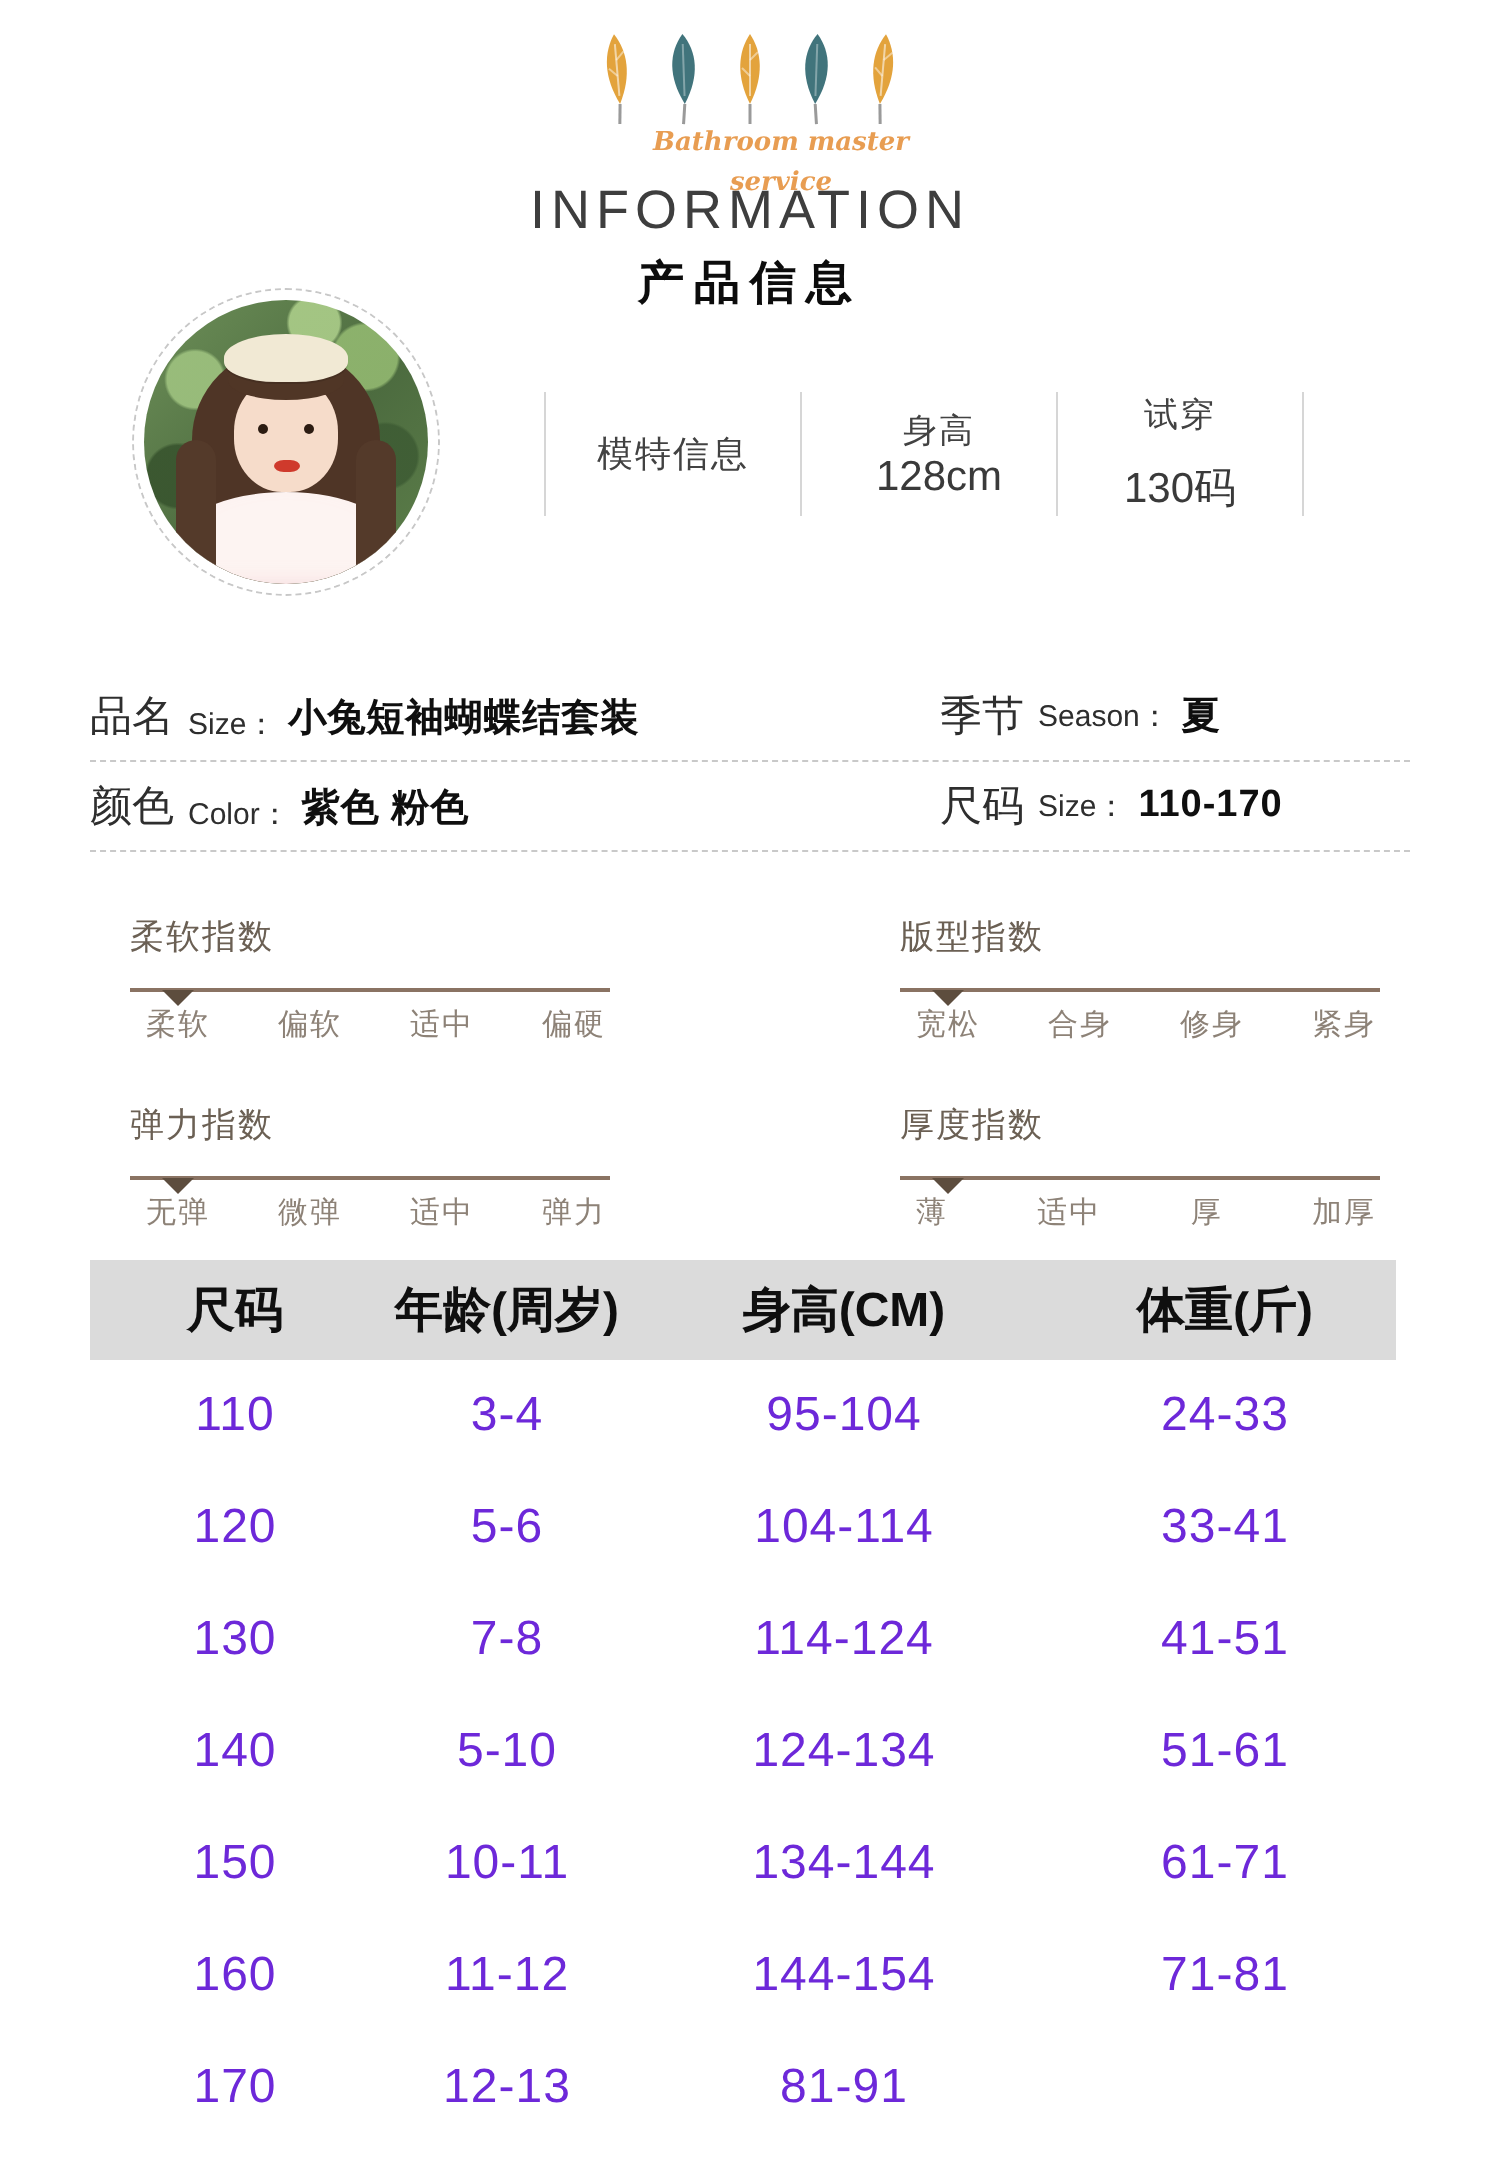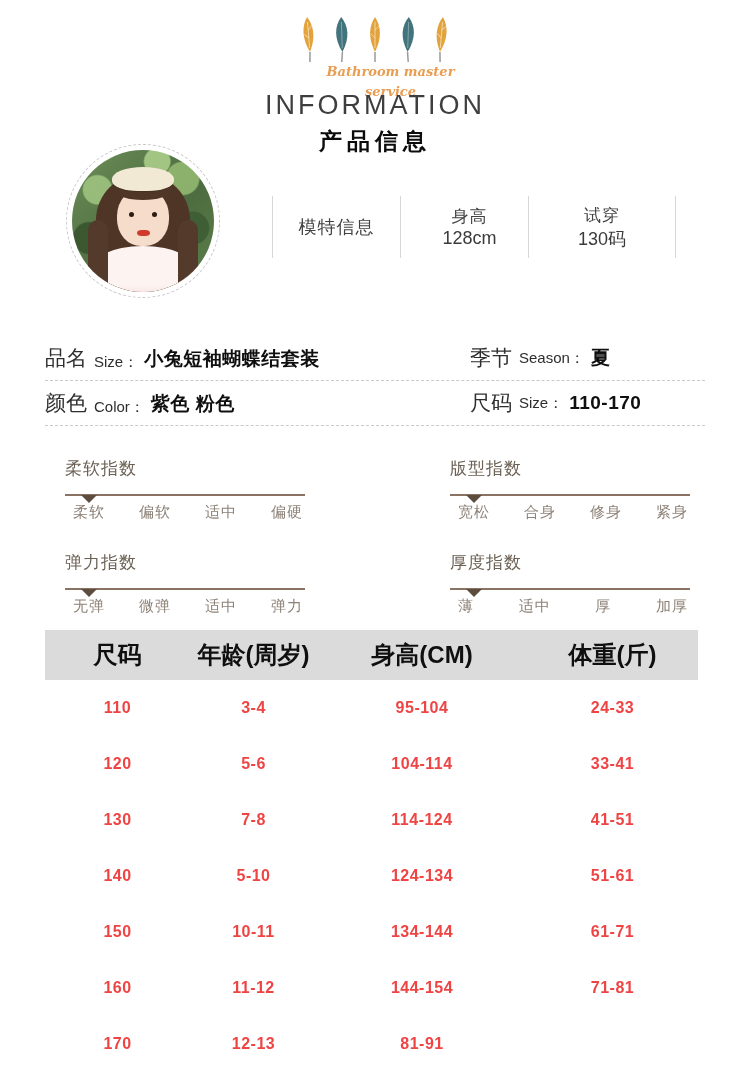--- a/index.html
+++ b/index.html
@@ -40,24 +40,24 @@
   .headband{left:50%;top:17px;width:62px;height:24px;margin-left:-31px;background:#f1e9d4;border-radius:50% 50% 42% 42%;box-shadow:0 1px 0 rgba(0,0,0,.12);}
   .eye-l{left:50%;top:62px;width:5px;height:5px;margin-left:-14px;background:#2c1c12;border-radius:50%;}
   .eye-r{left:50%;top:62px;width:5px;height:5px;margin-left:9px;background:#2c1c12;border-radius:50%;}
   .lips{left:50%;top:80px;width:13px;height:6px;margin-left:-6px;background:#cf3a2c;border-radius:45%/60%;}
 
   
   .model-info{left:272px;top:196px;width:404px;height:62px;display:flex;}
   .mi-cell{display:flex;flex-direction:column;justify-content:center;align-items:center;
     border-left:1px solid #d6d6d6;box-sizing:border-box;}
   .mi-cell.last{border-right:1px solid #d6d6d6;}
-  .mi-c1{width:128px;}.mi-c2{width:128px;padding-left:10px;}.mi-c3{width:148px;}
+  .mi-c1{width:128px;}.mi-c2{width:128px;padding-left:10px;}.mi-c3{width:124px;justify-content:space-between;}
   .mi-label{font-size:17px;color:#424242;letter-spacing:1px;}
   .mi-single{font-size:18px;color:#424242;letter-spacing:1px;}
-  .mi-value{font-size:18px;color:#3a3a3a;margin-top:0;}
+  .mi-value{font-size:21px;color:#3a3a3a;margin-top:0;}
 
   
   .prod{left:45px;top:336px;width:660px;}
   .prod-row{height:44px;display:flex;align-items:center;border-bottom:1px dashed #c9c9c9;}
   .pr-left{flex:1;display:flex;align-items:flex-end;}
   .pr-right{width:235px;display:flex;align-items:center;}
   .lbl-cn{font-size:21px;color:#2e2e2e;margin-right:7px;font-weight:400;}
   .lbl-en{font-size:15px;color:#2e2e2e;margin-right:6px;}
   .val{font-size:19px;font-weight:700;color:#0f0f0f;letter-spacing:.5px;}
 
@@ -68,21 +68,21 @@
   .idx-scale{margin-top:14px;height:2px;background:#8a7363;position:relative;}
   .idx-tri{position:absolute;left:16px;top:1px;width:0;height:0;
     border-left:8px solid transparent;border-right:8px solid transparent;border-top:8px solid #5d4d3e;}
   .idx-opts{display:flex;justify-content:space-between;padding:7px 2px 0 8px;
     font-size:15px;color:#8d8277;letter-spacing:1px;}
 
   
   .stable{left:45px;top:630px;width:653px;}
   .sgrid{display:grid;grid-template-columns:145px 127px 210px 171px;align-items:center;text-align:center;}
   .thead{height:50px;background:#dbdbdb;font-size:24px;font-weight:700;color:#0f0f0f;}
-  .trow{height:56px;font-size:16px;font-weight:700;color:#ef4444;letter-spacing:.5px;}
+  .trow{height:56px;font-size:24px;font-weight:400;color:#6d28d9;letter-spacing:.5px;}
 </style>
 </head>
 <body>
 
 <div class="canvas">
 
   <div class="abs leaves">
     <svg class="leaf" viewBox="0 0 20 48" style="transform:rotate(-5deg)">
       <path d="M10 1 C16 10 17 22 10 36 C3 22 4 10 10 1 Z" fill="#E3A33C"></path>
       <line x1="10" y1="36" x2="9" y2="46" stroke="#9a9a9a" stroke-width="1.5"></line>

